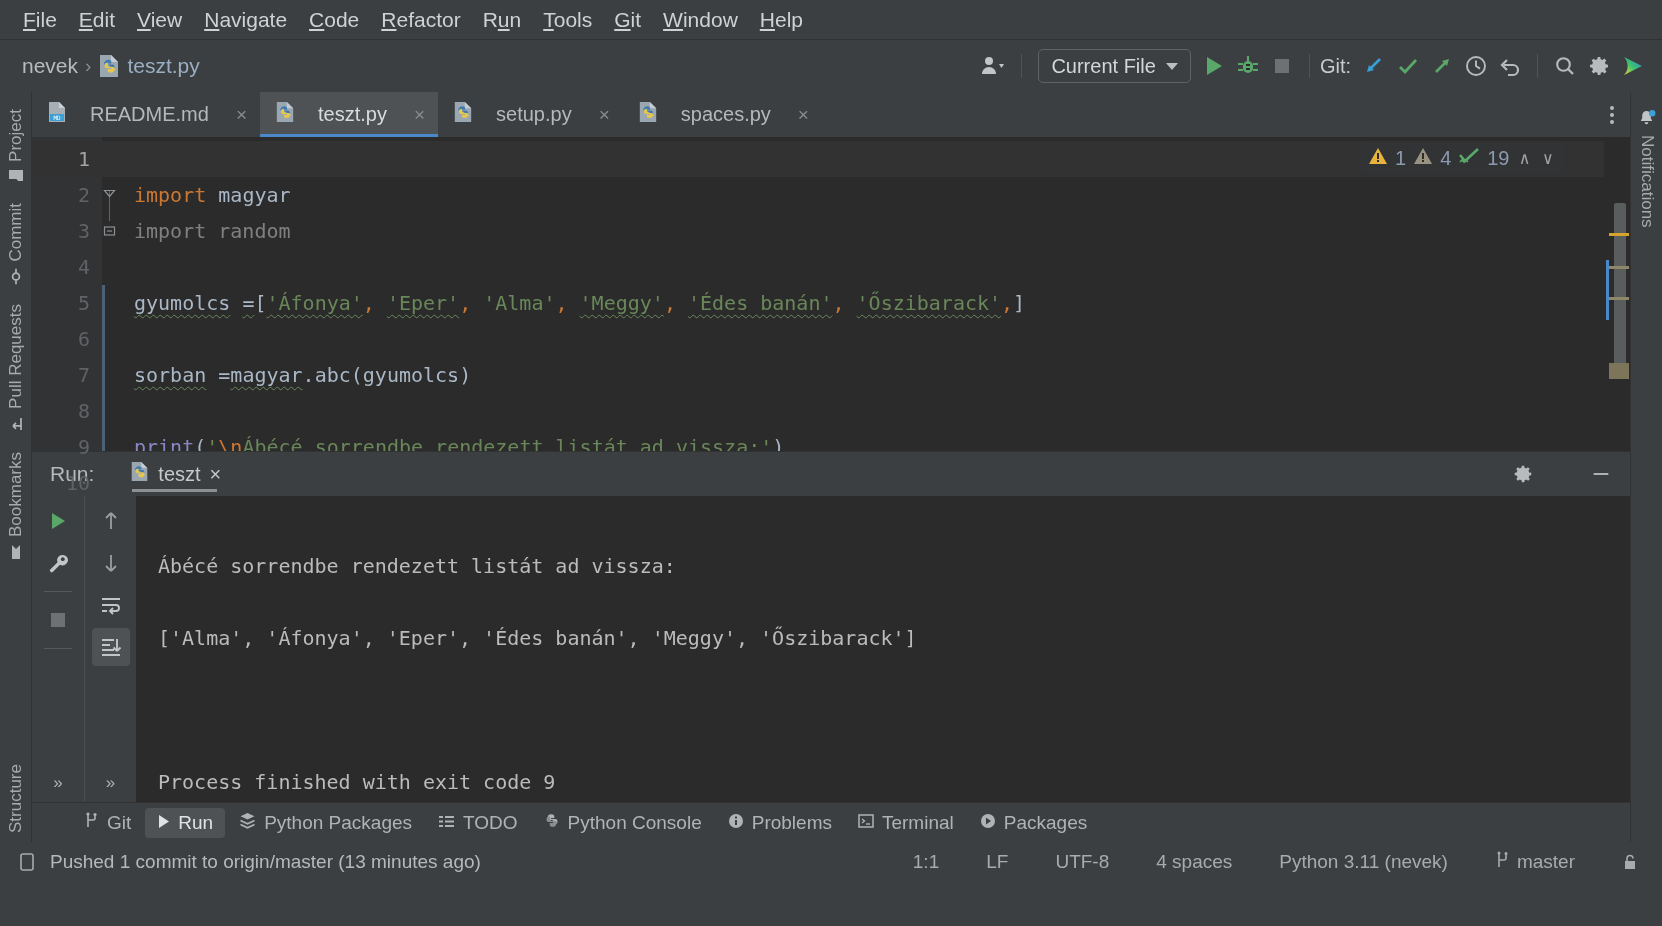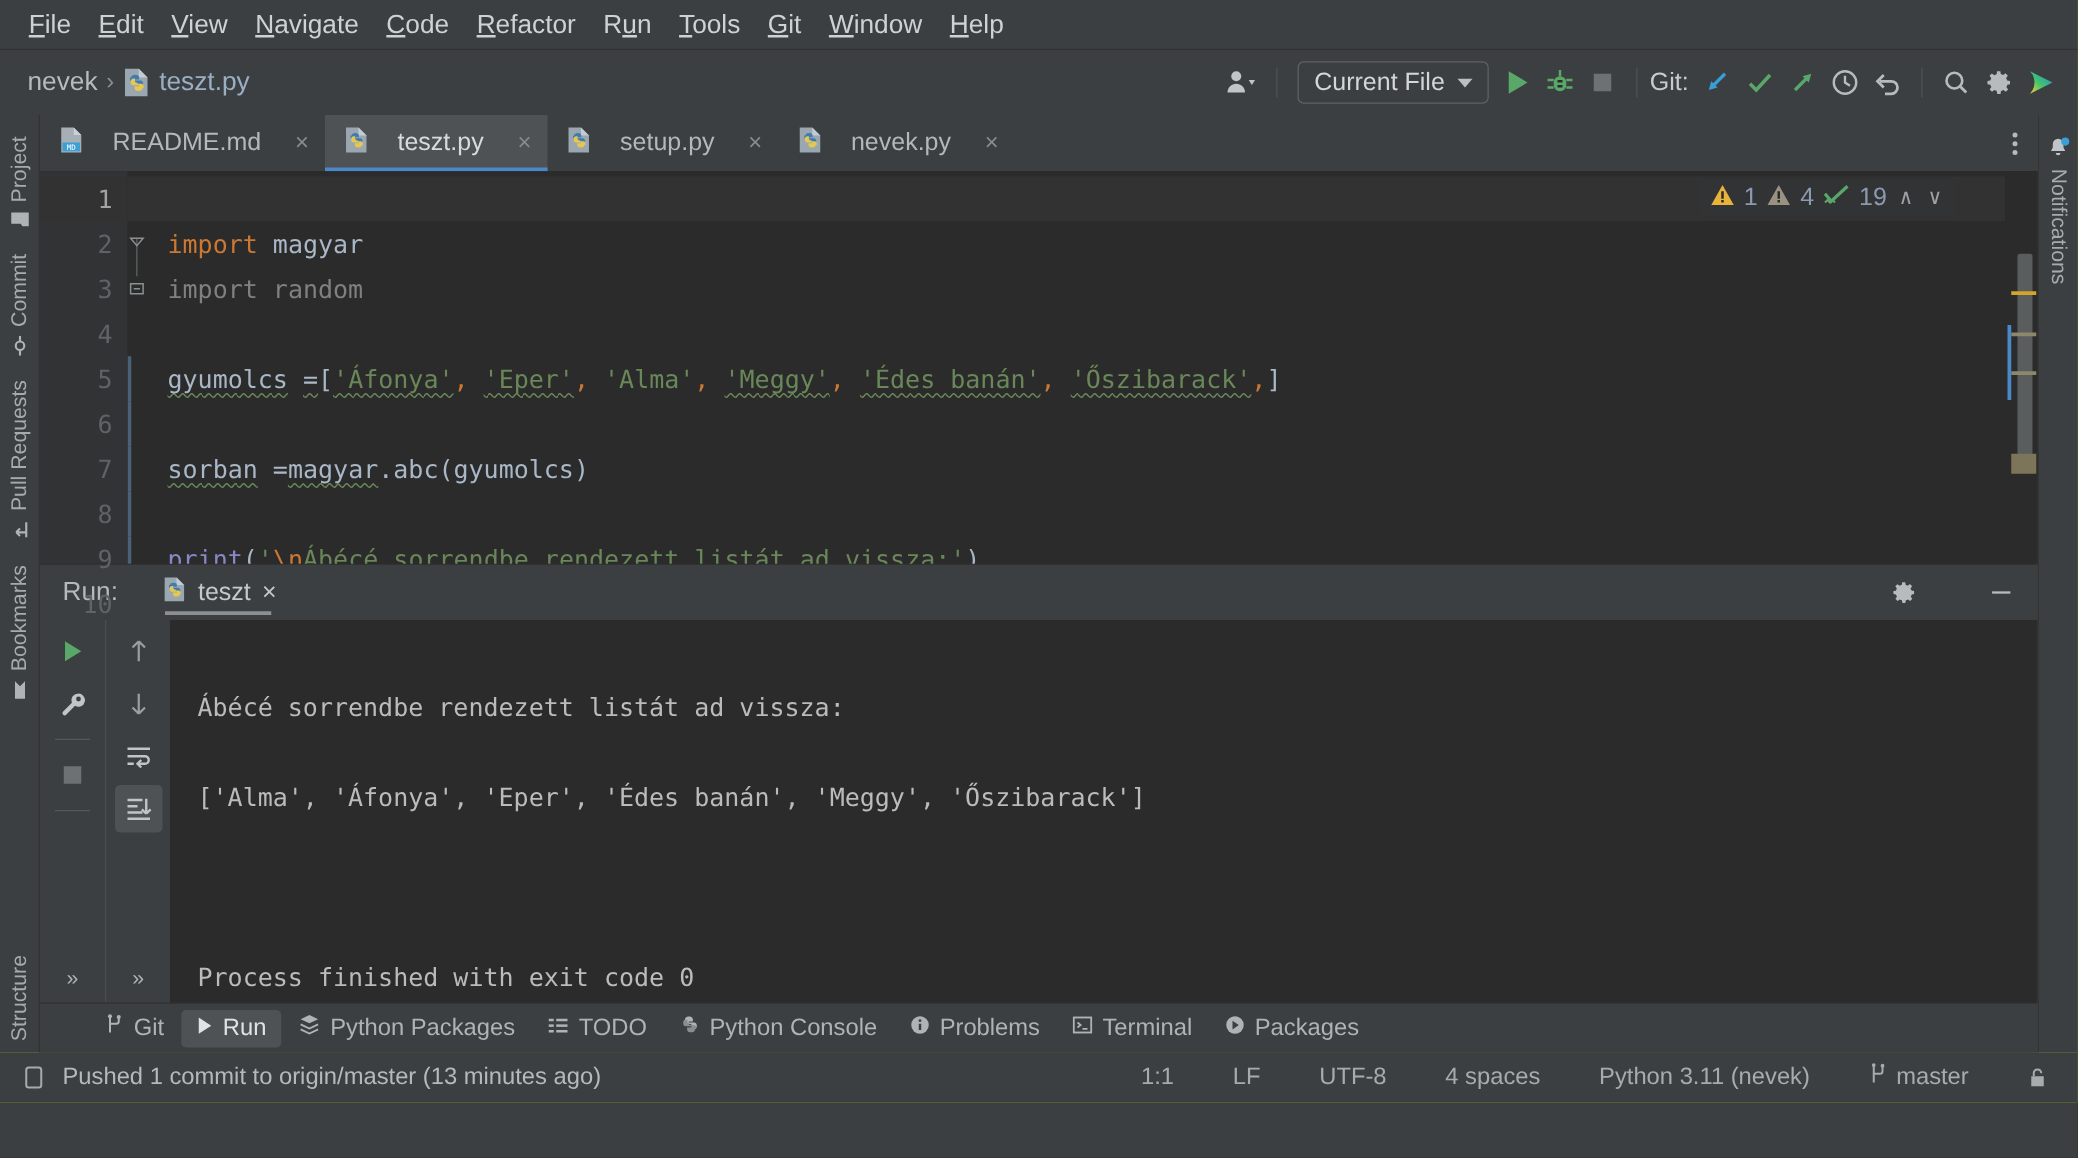--- a/index.html
+++ b/index.html
@@ -391,21 +391,21 @@
         </div>
         <div class="etab">
           <span>
             <svg width="20" height="22" viewBox="0 0 22 24">
                 <path d="M2 1h11l7 7v15H2z" fill="#9aa7b0"></path>
                 <path d="M13 1l7 7h-7z" fill="#c3ccd4"></path>
             <path d="M7 8c0-1.4 1.2-2.2 3.2-2.2 1.9 0 3.1.8 3.1 2.2v1.6H10v.8h4.3c1.4 0 2.2 1 2.2 2.6 0 1.7-.9 2.7-2.3 2.7h-1.3v-1.9c0-1.4-1.1-2.3-2.7-2.3H7.9C6.6 11.5 6 10.6 6 9.2V8z" fill="#3f7ab0"></path>
             <path d="M16 16.5c0 1.4-1.2 2.2-3.2 2.2-1.9 0-3.1-.8-3.1-2.2v-1.6H13v-.8H8.7c-1.4 0-2.2-1-2.2-2.6 0-1.7.9-2.7 2.3-2.7H10v1.9c0 1.4 1.1 2.3 2.7 2.3h2.3c1.3 0 1.9.9 1.9 2.3v1.2z" fill="#e7c84f"></path>
               </svg>
           </span>
-          <span>nevek.py</span>
+          <span>spaces.py</span>
           <span class="tclose">×</span>
         </div>
         <div class="tabbar-more">
           <span class="dots3">
               <i></i>
               <i></i>
               <i></i>
             </span>
         </div>
       </div>
@@ -569,21 +569,21 @@
                 </svg>
             </div>
             <div class="spacer-v"></div>
             <div class="rt-btn chevchev">»</div>
           </div>
 
           <div class="console">
             <div class="coline">Ábécé sorrendbe rendezett listát ad vissza:</div>
             <div class="coline">['Alma', 'Áfonya', 'Eper', 'Édes banán', 'Meggy', 'Őszibarack']</div>
             <div class="coline"></div>
-            <div class="coline">Process finished with exit code 0</div>
+            <div class="coline">Process finished with exit code 9</div>
           </div>
         </div>
       </div>
 
       <div class="toolstrip">
         <div class="tw">
           <span>
             <svg width="15" height="17" viewBox="0 0 15 17">
                 <path d="M4 2v13M4 8h5a2 2 0 0 0 2-2V3" stroke="#b0b3b5" stroke-width="1.6" fill="none"></path>
                 <circle cx="4" cy="2" r="1.6" fill="#b0b3b5"></circle>

